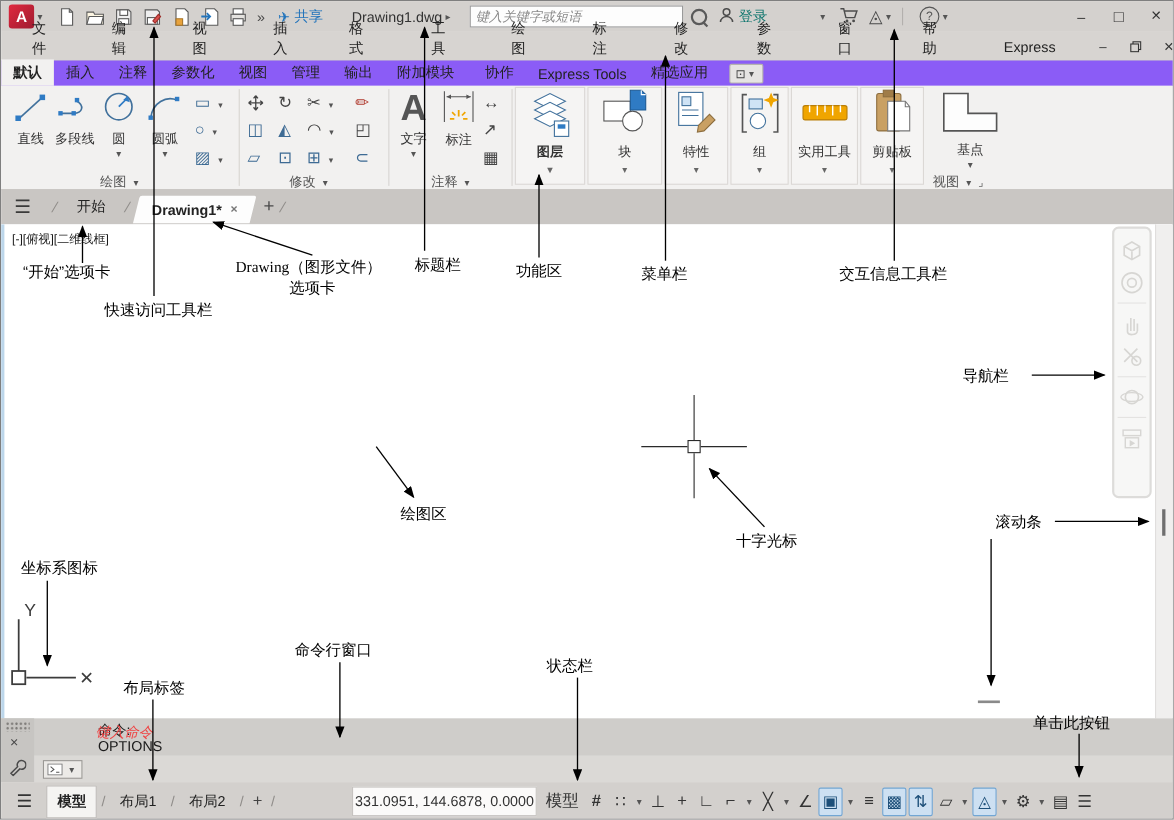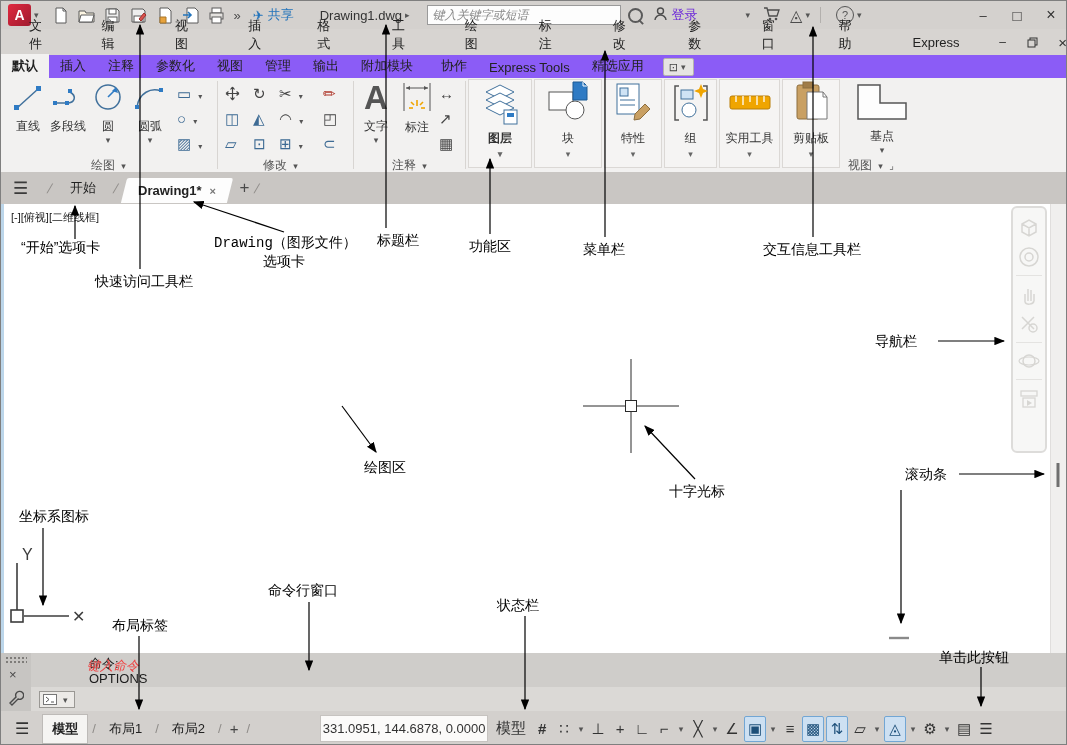--- a/index.html
+++ b/index.html
@@ -13,21 +13,21 @@
   .caret{font-size:9px;color:#555;margin:0 3px;}
   .qat{display:flex;align-items:center;gap:9px;margin-left:10px;}
   .qat .icn{width:17px;height:17px;display:inline-flex;}
   .share{color:#2374bb;font-size:13px;margin-left:12px;display:flex;align-items:center;gap:4px;}
   .doctitle{font-size:13px;color:#333;margin-left:26px;}
   .searchbox{width:182px;height:18px;background:#fdfdfd;border:1px solid #9a9a9a;margin-left:14px;
              font-size:12px;font-style:italic;color:#888;padding:0 5px;display:flex;align-items:center;}
   .mag{width:11px;height:11px;border:2px solid #5a5a5a;border-radius:50%;position:relative;margin-left:7px;}
   .mag:after{content:"";position:absolute;width:2px;height:6px;background:#5a5a5a;left:10px;top:9px;transform:rotate(-45deg);}
   .tb-ic{color:#4c4c4c;font-size:14px;margin-left:10px;}
-  .login{font-size:13px;color:#6d28d9;margin-left:4px;}
+  .login{font-size:13px;color:#0f766e;margin-left:4px;}
   .vsep{width:1px;height:16px;background:#b3b0ad;margin:0 7px;}
   .helpq{width:16px;height:16px;border:1.5px solid #555;border-radius:50%;font-size:11px;color:#555;
          display:inline-flex;align-items:center;justify-content:center;margin-left:8px;}
   .winbtns{margin-left:auto;display:flex;}
   .winbtn{width:34px;height:28px;display:flex;align-items:center;justify-content:center;font-size:13px;color:#333;}
   
   .menubar{left:0;top:28px;width:1067px;height:26px;background:#d7d4d1;border-bottom:1px solid #c3c0bd;
            display:flex;align-items:center;font-size:13px;}
   .menuitem{padding:0 28px;}
   .menubar .winbtns .winbtn{height:25px;width:30px;font-size:12px;}
@@ -445,21 +445,21 @@
     <div class="nav-div"></div>
     <svg width="24" height="24" viewBox="0 0 24 24">
         <rect x="4" y="5" width="16" height="5" fill="none" stroke="#d7d6d3" stroke-width="1.3"></rect>
         <rect x="6" y="12" width="12" height="9" fill="none" stroke="#d7d6d3" stroke-width="1.3"></rect>
         <path d="M10 14l5 3-5 3z" fill="#d7d6d3"></path>
       </svg>
   </div>
 
   <div class="ann" style="left:20px;top:238px;">“开始”选项卡</div>
   <div class="ann" style="left:94px;top:272px;">快速访问工具栏</div>
-  <div class="ann" style="left:213px;top:233px;font-family:Liberation Mono, monospace;text-align:center;">Drawing（图形文件）</div>
+  <div class="ann" style="left:213px;top:233px;font-family:Liberation Serif, serif;text-align:center;">Drawing（图形文件）</div>
   <div class="ann" style="left:262px;top:252px;">选项卡</div>
   <div class="ann" style="left:376px;top:231px;">标题栏</div>
   <div class="ann" style="left:468px;top:237px;">功能区</div>
   <div class="ann" style="left:582px;top:240px;">菜单栏</div>
   <div class="ann" style="left:762px;top:240px;">交互信息工具栏</div>
   <div class="ann" style="left:874px;top:332px;">导航栏</div>
   <div class="ann" style="left:363px;top:458px;">绘图区</div>
   <div class="ann" style="left:668px;top:482px;">十字光标</div>
   <div class="ann" style="left:904px;top:465px;">滚动条</div>
   <div class="ann" style="left:18px;top:507px;">坐标系图标</div>

